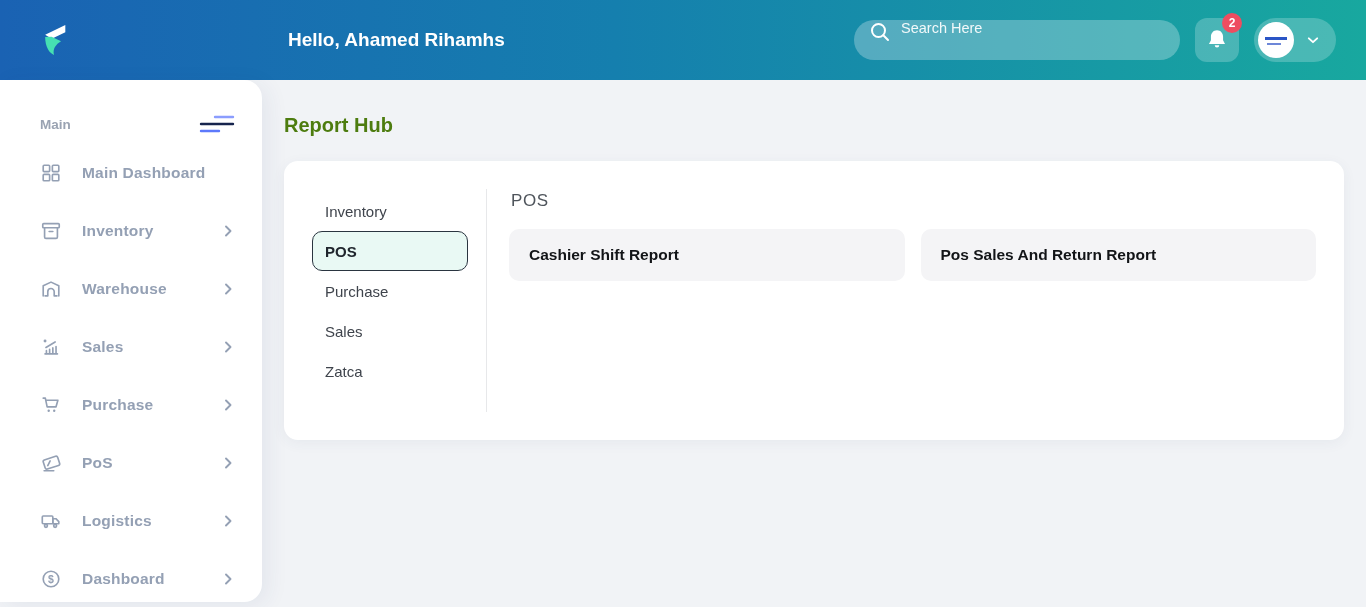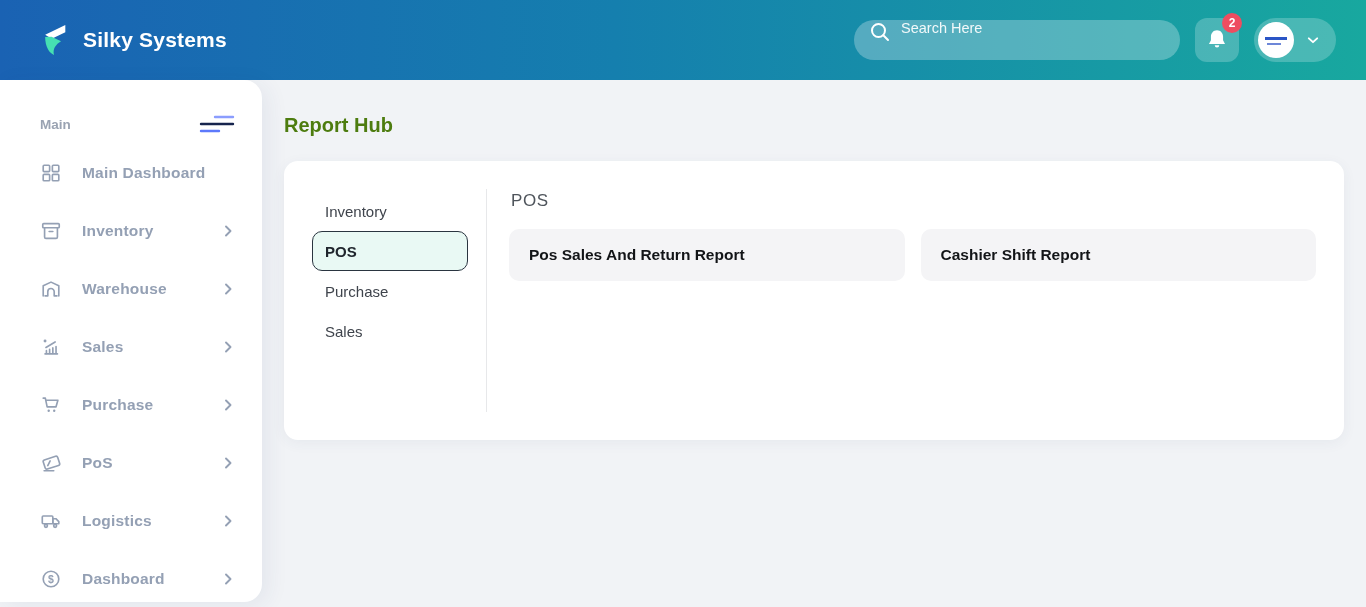--- a/index.html
+++ b/index.html
@@ -118,23 +118,23 @@
 
 <div class="topbar">
 
   <div class="brand">
     <span style="display:flex;">
       <svg width="30" height="34" viewBox="0 0 32 36">
         <path fill="#ffffff" d="M27 2 L5.5 12.5 L12.5 16.6 L27 9.6 Z"></path>
         <path fill="#46e0b2" d="M5.5 14.8 C5.5 25.5 10 32 15 34 C13.2 27.5 16.8 22.5 22.5 19.2 L12.3 14.5 Z"></path>
       </svg>
     </span>
-    <span class="brand-name">Silky Systems</span>
   </div>
 
+  <div class="greeting">Hello, Ahamed Rihamhs</div>
 
   <div class="top-right">
     <div class="search-pill">
       <span style="display:flex;">
         <svg width="24" height="24" viewBox="0 0 24 24" fill="none" stroke="#ffffff" stroke-width="2" stroke-linecap="round">
           <circle cx="10.5" cy="10.5" r="6.5"></circle>
           <line x1="15.3" y1="15.3" x2="20" y2="20"></line>
         </svg>
       </span>
       <input type="text" value="" placeholder="Search Here" style="">
@@ -309,27 +309,28 @@
 
   <div class="main">
     <div class="page-title">Report Hub</div>
 
     <div class="card">
       <div class="tabs">
         <div class="tab">Inventory</div>
         <div class="tab selected">POS</div>
         <div class="tab">Purchase</div>
         <div class="tab">Sales</div>
+        <div class="tab">Zatca</div>
       </div>
 
       <div class="vdivider"></div>
 
       <div class="panel">
         <div class="panel-heading">POS</div>
         <div class="reports">
+          <div class="report-card">Cashier Shift Report</div>
           <div class="report-card">Pos Sales And Return Report</div>
-          <div class="report-card">Cashier Shift Report</div>
         </div>
       </div>
     </div>
   </div>
 
 </div>
 
 </body></html>

